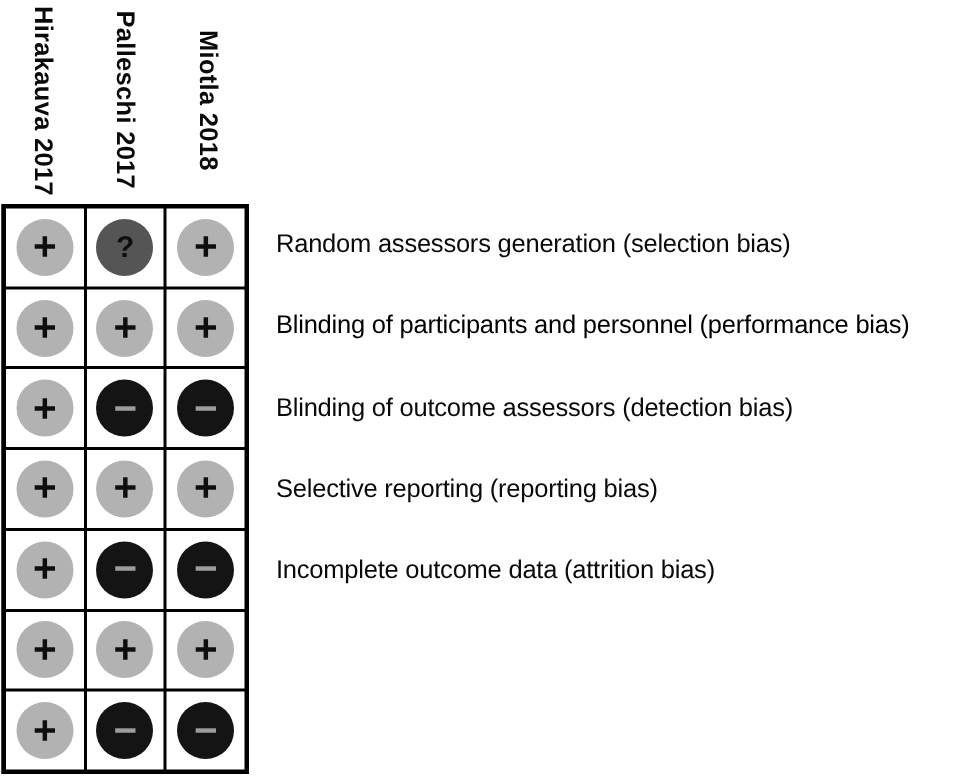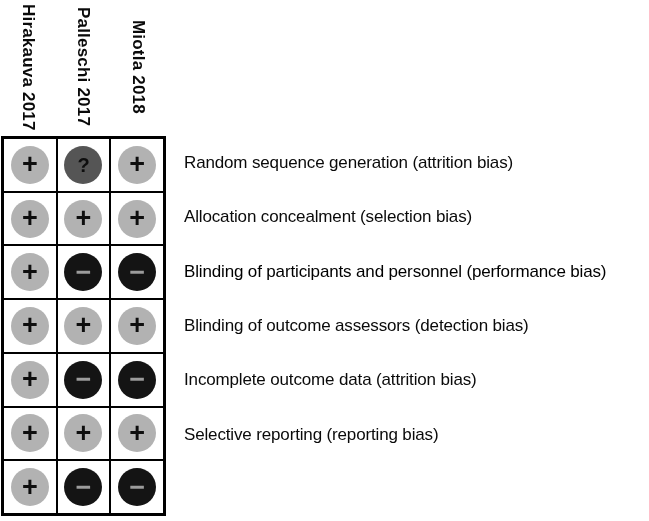--- a/index.html
+++ b/index.html
@@ -217,20 +217,19 @@
           <span class="symbol sym-minus" style="color: rgb(156, 156, 156);">−</span>
         </div>
       </div>
       <div class="cell" style="background: rgb(255, 255, 255);">
         <div class="circle circle-minus" style="background: rgb(20, 20, 20);">
           <span class="symbol sym-minus" style="color: rgb(156, 156, 156);">−</span>
         </div>
       </div>
     </div>
   <div class="domain-labels" id="domain-labels">
-      <div class="domain-label" style="color: rgb(10, 10, 10);">Random sequence generation (attrition bias)</div>
-      <div class="domain-label" style="color: rgb(10, 10, 10);">Allocation concealment (selection bias)</div>
+      <div class="domain-label" style="color: rgb(10, 10, 10);">Random assessors generation (selection bias)</div>
       <div class="domain-label" style="color: #000000;">Blinding of participants and personnel (performance bias)</div>
       <div class="domain-label" style="color: rgb(10, 10, 10);">Blinding of outcome assessors (detection bias)</div>
+      <div class="domain-label" style="color: rgb(10, 10, 10);">Selective reporting (reporting bias)</div>
       <div class="domain-label" style="color: rgb(10, 10, 10);">Incomplete outcome data (attrition bias)</div>
-      <div class="domain-label" style="color: rgb(10, 10, 10);">Selective reporting (reporting bias)</div>
     </div>
 </div>
 
 </body></html>

